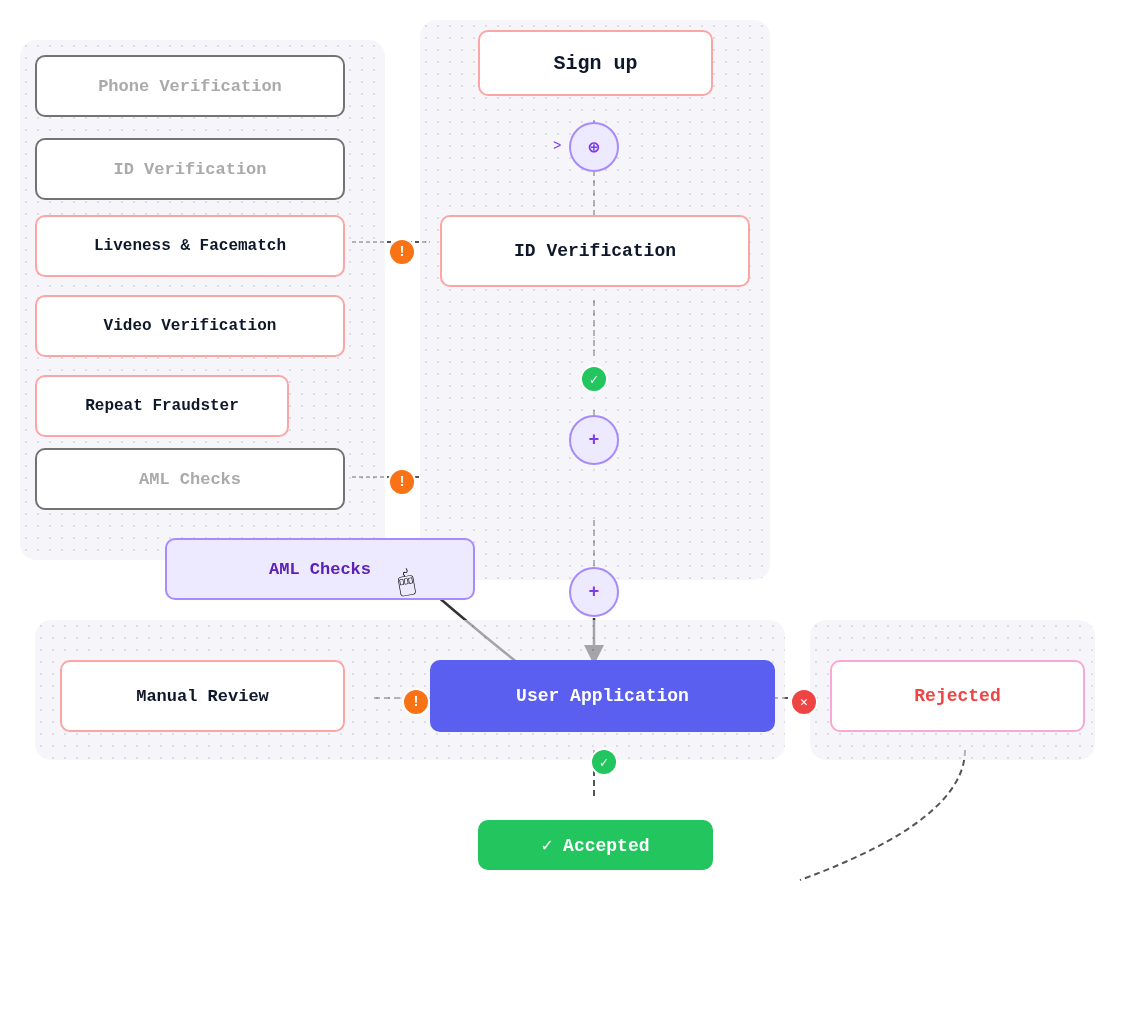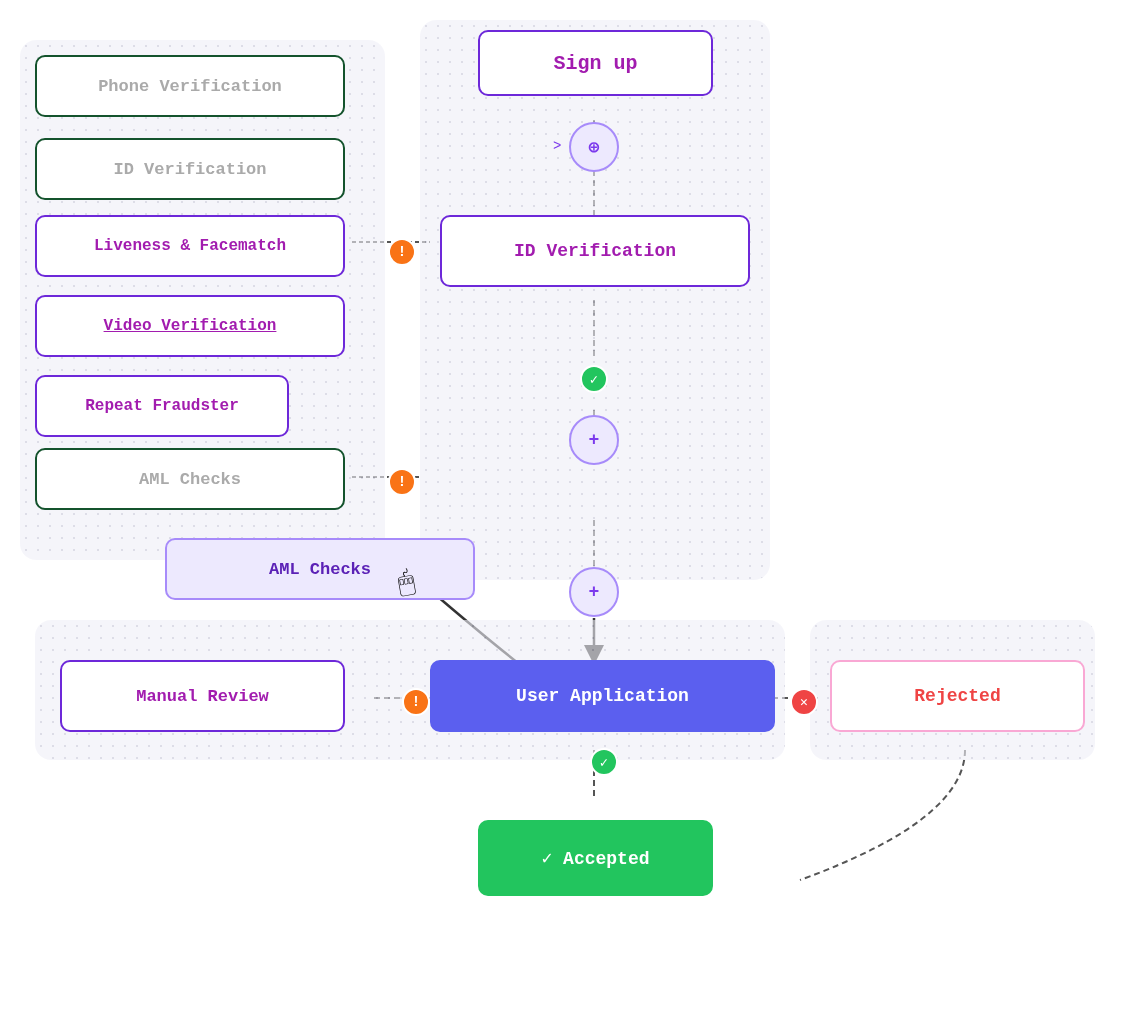--- a/index.html
+++ b/index.html
@@ -36,40 +36,40 @@
       align-items: center;
       justify-content: center;
       font-family: 'Courier New', Courier, monospace;
       font-size: 18px;
       font-weight: 600;
       text-align: center;
     }
 
     .node-default {
       background: #fff;
-      border: 2px solid #6d28d9;
-      color: #a21caf;
+      border: 2px solid #fca5a5;
+      color: #0f172a;
     }
 
     .node-highlight {
       background: #5b5fef;
       border: 2px solid #5b5fef;
       color: #fff;
       text-align: center;
     }
 
     .node-green {
       background: #22c55e;
       border: 2px solid #22c55e;
       color: #fff;
     }
 
     .node-ghost {
       background: #fff;
-      border: 2px solid #14532d;
+      border: 2px solid #737373;
       color: #aaa;
     }
 
     .node-rejected {
       background: #fff;
       border: 2px solid #f9a8d4;
       color: #ef4444;
     }
 
     .node-aml-dragging {
@@ -212,21 +212,21 @@
   </div>
 
   <div class="node node-ghost" style="left:35px; top:138px; width:310px; height:62px; font-size:17px;">
     <span>ID Verification</span>
   </div>
 
   <div class="node node-default" style="left:35px; top:215px; width:310px; height:62px; font-size:16px;">
     <span>Liveness &amp; Facematch</span>
   </div>
 
-  <div class="node node-default" style="left:35px; top:295px; width:310px; height:62px; font-size:16px;text-decoration:underline;">
+  <div class="node node-default" style="left:35px; top:295px; width:310px; height:62px; font-size:16px;">
     <span>Video Verification</span>
   </div>
 
   <div class="node node-default" style="left:35px; top:375px; width:254px; height:62px; font-size:16px;">
     <span>Repeat Fraudster</span>
   </div>
 
   <div class="node node-ghost" style="left:35px; top:448px; width:310px; height:62px; font-size:17px;">
     <span>AML Checks</span>
   </div>
@@ -289,17 +289,17 @@
   </div>
 
   <div class="node node-rejected" style="left:830px; top:660px; width:255px; height:72px; font-size:18px;">
     <span>Rejected</span>
   </div>
 
   <div class="check-badge" style="left:590px; top:748px;">
     <span>✓</span>
   </div>
 
-  <div class="node node-green" style="left:478px; top:820px; width:235px; height:76px; font-size:18px;">
+  <div class="node node-green" style="left:478px; top:820px; width:235px; height:50px; font-size:18px;">
     <span>✓  Accepted</span>
   </div>
 
 </div>
 
 </body></html>

